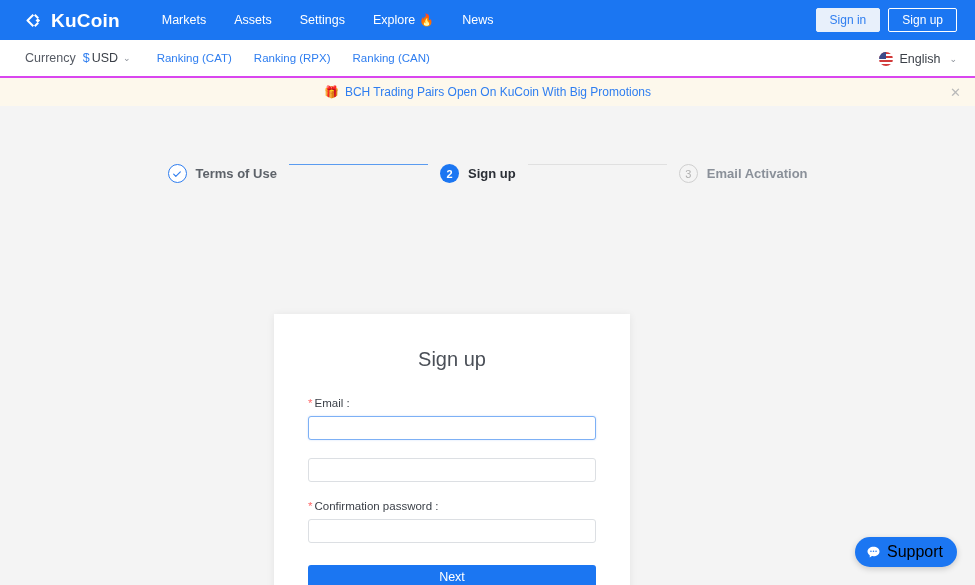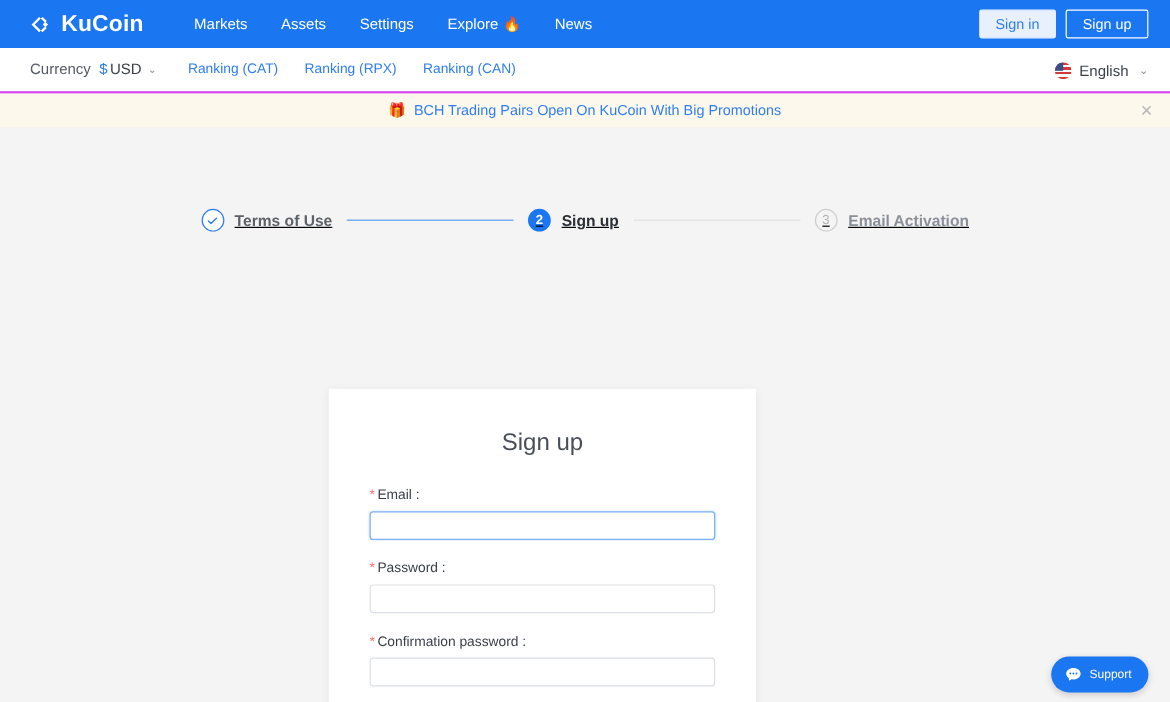--- a/index.html
+++ b/index.html
@@ -123,25 +123,24 @@
     color: #b9b9b9; font-size: 13px; cursor: pointer;
     line-height: 1;
   }
 
   
   .page { background: #f4f4f4; height: 479px; position: relative; }
 
   
   .stepper {
     display: flex;
-    align-items: center;
+    align-items: flex-start;
     padding: 50px 0 0 0;
-    margin: 18px auto;
+    margin: 8px auto;
     width: 640px;
-    text-decoration: underline;
   }
   .step { display: flex; align-items: center; gap: 9px; flex: none; }
   .circle {
     width: 19px; height: 19px; border-radius: 50%;
     display: flex; align-items: center; justify-content: center;
     font-size: 11px; flex: none;
   }
   .circle.done { border: 1px solid #2f7ef0; color: #2f7ef0; background: #fff; }
   .circle.active { background: #1B76F2; color: #fff; font-weight: bold; font-size: 11px; }
   .circle.todo { border: 1px solid #cfcfcf; color: #b0b0b0; background: transparent; }
@@ -210,21 +209,21 @@
     right: 18px; bottom: 26px;
     background: #1B76F2;
     border-radius: 18px;
     height: 30px;
     display: flex; align-items: center; gap: 6px;
     padding: 0 14px 0 11px;
     cursor: pointer;
     box-shadow: 0 2px 6px rgba(0,0,0,.18);
   }
   .bubble { width: 15px; height: 15px; display: block; }
-  .support-text { color: #ffffff; font-size: 10px; }
+  .support-text { color: #000000; font-size: 16px; }
 </style>
 </head>
 <body>
 
 <div class="topnav">
   <div class="brand">
     <span class="brand-mark">
       <svg class="brand-mark" viewBox="0 0 24 24" aria-hidden="true">
         <path d="M5.1 12 11.4 5.7 9.6 3.9 2 11.5a.7.7 0 0 0 0 1L9.6 20.1l1.8-1.8L5.1 12z" fill="#ffffff"></path>
         <path d="M13.3 9.9 16.2 7l2.9 2.9-2.9 2.9-2.9-2.9z" fill="#ffffff" transform="translate(0,2.1)"></path>
@@ -319,23 +318,20 @@
     <div class="form">
 
       <div class="field">
         <label class="field-label">
           <span class="req">*</span><span>Email :</span>
         </label>
         <input class="input focused" type="text" autofocus="" placeholder="" style="">
       </div>
 
       <div class="field">
-        <label class="field-label">
-          <span class="req">*</span><span>Password :</span>
-        </label>
         <input class="input" type="password" placeholder="" style="">
       </div>
 
       <div class="field">
         <label class="field-label">
           <span class="req">*</span><span>Confirmation password :</span>
         </label>
         <input class="input" type="password" placeholder="" style="">
       </div>
 

